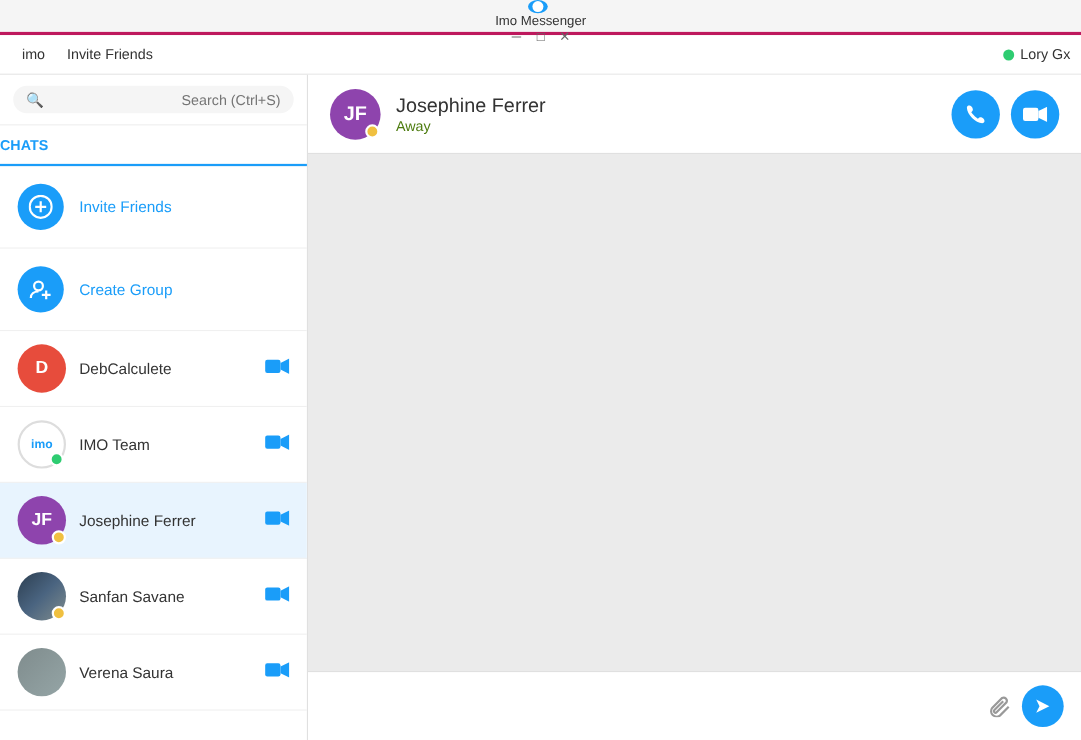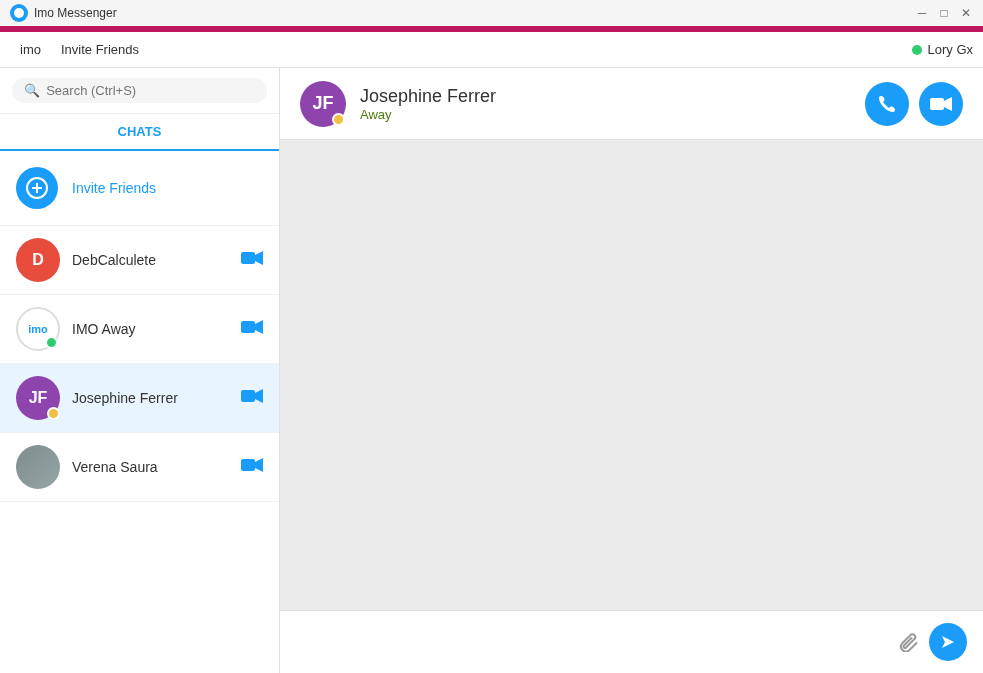--- a/index.html
+++ b/index.html
@@ -5,22 +5,23 @@
     * { margin: 0; padding: 0; box-sizing: border-box; }
     body { font-family: 'Segoe UI', Arial, sans-serif; width: 983px; height: 673px; overflow: hidden; background: #fff; }
 
     
     .titlebar {
       height: 32px;
       background: #f5f5f5;
       display: flex;
       align-items: center;
       padding: 0 10px;
-      border-bottom: 6px solid #be185d;
+      border-bottom: 3px solid #be185d;
       user-select: none;
+      flex-direction: column;
     }
     .titlebar-logo {
       width: 18px; height: 18px;
       background: #1a9df9;
       border-radius: 50%;
       margin-right: 6px;
       display: flex; align-items: center; justify-content: center;
       color: white; font-size: 9px; font-weight: bold;
     }
     .titlebar-title { font-size: 12px; color: #333; flex: 1; }
@@ -85,31 +86,31 @@
       display: flex;
       align-items: center;
       background: #f5f5f5;
       border-radius: 20px;
       padding: 5px 12px;
       gap: 6px;
     }
     .search-icon { color: #999; font-size: 13px; }
     .search-input {
       border: none; background: transparent;
-      font-size: 13px; color: #000000; outline: none; width: 100%;
+      font-size: 13px; color: #000000; outline: none; width: 100%; text-align: right;
     }
 
     
     .tabs {
       display: flex;
       border-bottom: 2px solid #e0e0e0;
     }
     .tab {
       flex: 1;
-      text-align: center;
+      text-align: left;
       padding: 10px 0;
       font-size: 13px;
       font-weight: 600;
       color: #999;
       cursor: pointer;
       border-bottom: 2px solid transparent;
       margin-bottom: -2px;
     }
     .tab.active {
       color: #1a9df9;
@@ -325,20 +326,31 @@
         <div class="special-icon">
           <svg width="22" height="22" viewBox="0 0 22 22" fill="none">
             <circle cx="11" cy="11" r="10" fill="none" stroke="white" stroke-width="2"></circle>
             <line x1="6" y1="11" x2="16" y2="11" stroke="white" stroke-width="2"></line>
             <line x1="11" y1="6" x2="11" y2="16" stroke="white" stroke-width="2"></line>
           </svg>
         </div>
         <span class="special-label">Invite Friends</span>
       </div>
 
+      <div class="special-item">
+        <div class="special-icon">
+          <svg width="22" height="22" viewBox="0 0 22 22" fill="none">
+            <circle cx="9" cy="8" r="4" stroke="white" stroke-width="2" fill="none"></circle>
+            <path d="M2 19c0-4 3-6 7-6" stroke="white" stroke-width="2" fill="none"></path>
+            <line x1="16" y1="12" x2="16" y2="20" stroke="white" stroke-width="2"></line>
+            <line x1="12" y1="16" x2="20" y2="16" stroke="white" stroke-width="2"></line>
+          </svg>
+        </div>
+        <span class="special-label">Create Group</span>
+      </div>
 
       <div class="chat-item">
         <div class="avatar avatar-d">
           D
         </div>
         <div class="chat-info">
           <div class="chat-name">DebCalculete</div>
         </div>
         <div class="video-icon">
           <svg width="22" height="16" viewBox="0 0 22 16" fill="#1a9df9">
@@ -347,21 +359,21 @@
           </svg>
         </div>
       </div>
 
       <div class="chat-item">
         <div class="avatar" style="background:#fff; border:2px solid #ddd; position:relative;">
           <span style="color:#1a9df9; font-size:11px; font-weight:bold;">imo</span>
           <div class="status-badge status-online"></div>
         </div>
         <div class="chat-info">
-          <div class="chat-name">IMO Away</div>
+          <div class="chat-name">IMO Team</div>
         </div>
         <div class="video-icon">
           <svg width="22" height="16" viewBox="0 0 22 16" fill="#1a9df9">
             <rect x="0" y="2" width="14" height="12" rx="2" fill="#1a9df9"></rect>
             <polygon points="14,5 22,1 22,15 14,11" fill="#1a9df9"></polygon>
           </svg>
         </div>
       </div>
 
       <div class="chat-item active">
@@ -374,20 +386,34 @@
         </div>
         <div class="video-icon">
           <svg width="22" height="16" viewBox="0 0 22 16" fill="#1a9df9">
             <rect x="0" y="2" width="14" height="12" rx="2" fill="#1a9df9"></rect>
             <polygon points="14,5 22,1 22,15 14,11" fill="#1a9df9"></polygon>
           </svg>
         </div>
       </div>
 
 
+      <div class="chat-item">
+        <div class="avatar avatar-photo-ss" style="position:relative;">
+          <div class="status-badge status-away"></div>
+        </div>
+        <div class="chat-info">
+          <div class="chat-name">Sanfan Savane</div>
+        </div>
+        <div class="video-icon">
+          <svg width="22" height="16" viewBox="0 0 22 16" fill="#1a9df9">
+            <rect x="0" y="2" width="14" height="12" rx="2" fill="#1a9df9"></rect>
+            <polygon points="14,5 22,1 22,15 14,11" fill="#1a9df9"></polygon>
+          </svg>
+        </div>
+      </div>
 
       <div class="chat-item">
         <div class="avatar avatar-photo-vs" style="position:relative;">
         </div>
         <div class="chat-info">
           <div class="chat-name">Verena Saura</div>
         </div>
         <div class="video-icon">
           <svg width="22" height="16" viewBox="0 0 22 16" fill="#1a9df9">
             <rect x="0" y="2" width="14" height="12" rx="2" fill="#1a9df9"></rect>

